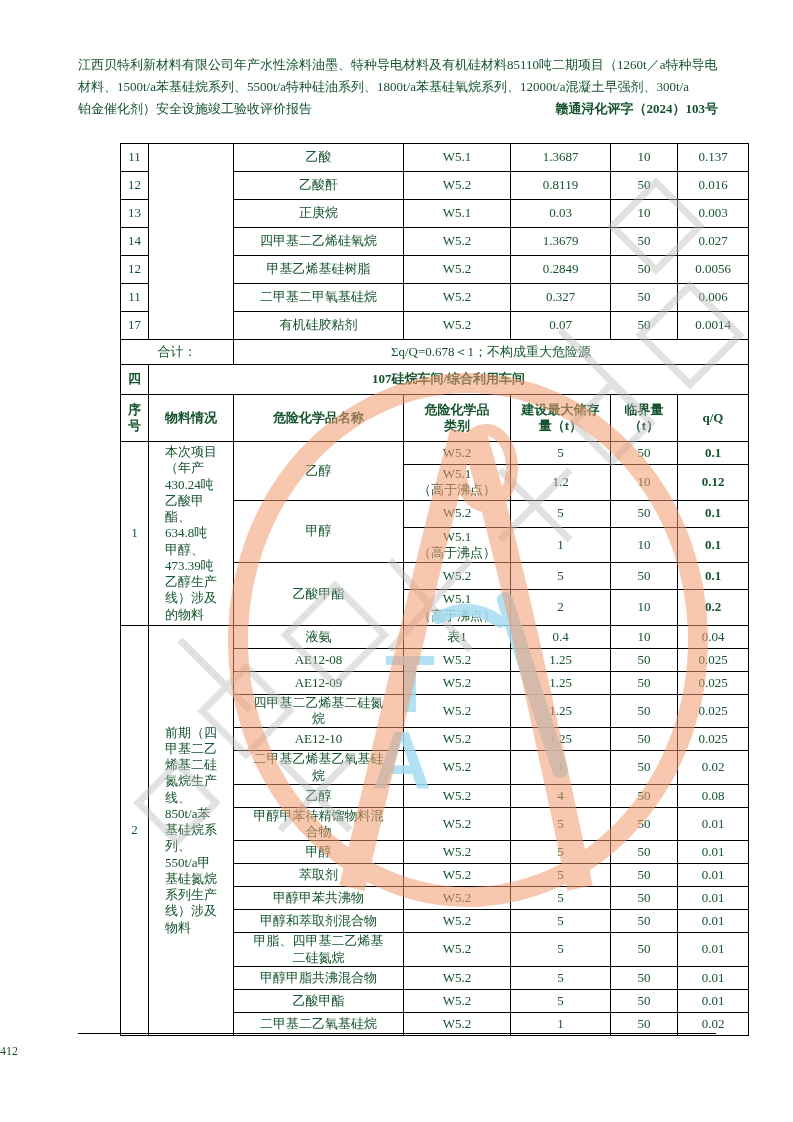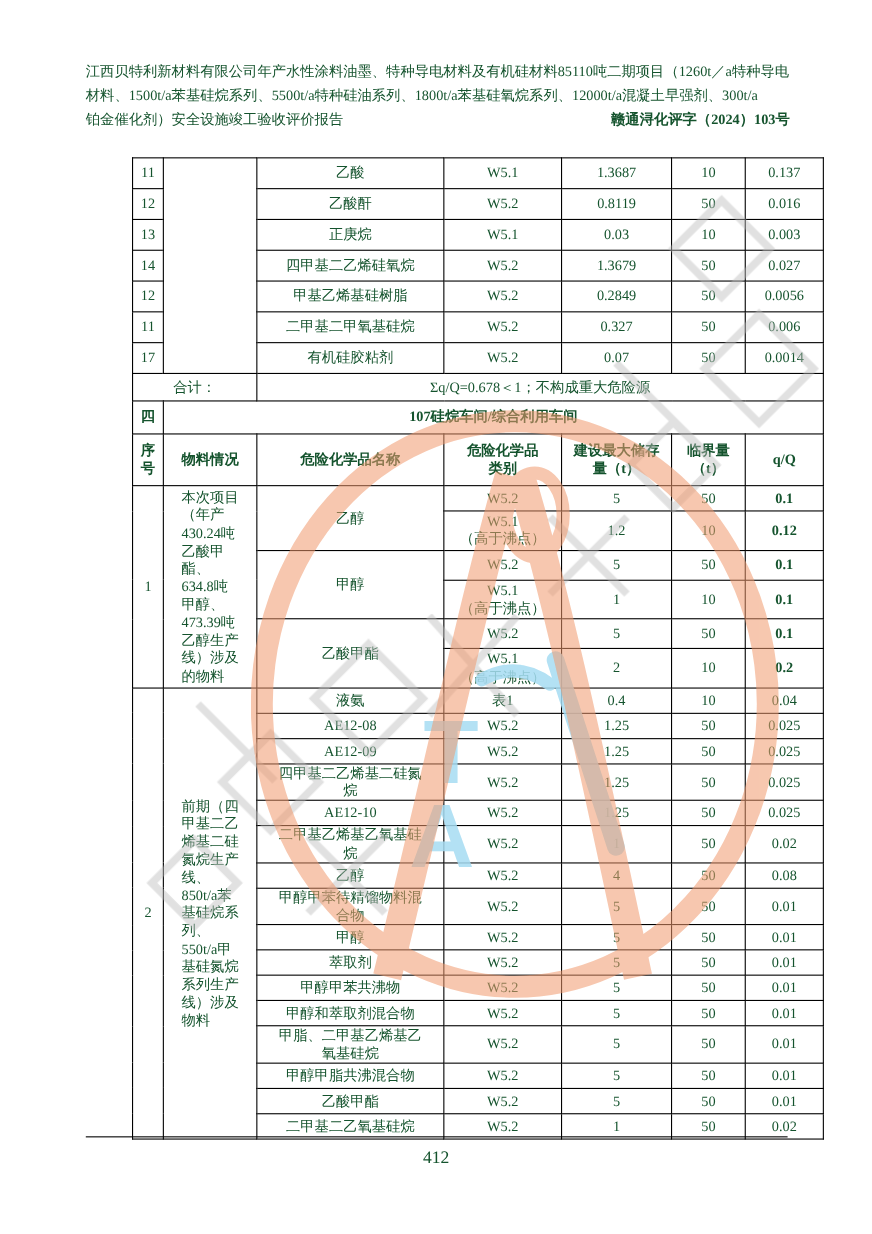--- a/index.html
+++ b/index.html
@@ -18,21 +18,21 @@
   #tbl td.b{font-weight:bold;}
   #tbl tr.t1row td{height:25px;}
   #tbl tr.totrow td{height:22px;}
   #tbl tr.secrow td{height:27px;font-weight:bold;}
   #tbl tr.hdrow th{height:44px;}
   #tbl td.mat{text-align:left;padding:2px 16px;}
   #tbl td.name2{padding:0 16px;}
   #tbl tr.s2 td{height:20px;}
   
   #footline{position:absolute;left:78px;top:1033px;width:638px;border-top:1.5px solid #000;}
-  #pageno{position:absolute;left:0;top:1044px;width:793px;text-align:center;font-size:16px;}
+  #pageno{position:absolute;left:0;top:1044px;width:793px;text-align:left;font-size:12px;}
   
   #wm{position:absolute;left:0;top:0;width:793px;height:1122px;pointer-events:none;z-index:5;}
 </style>
 </head>
 <body>
 
 <div id="page">
 
   <div id="hdr">
     <div>江西贝特利新材料有限公司年产水性涂料油墨、特种导电材料及有机硅材料85110吨二期项目（1260t／a特种导电</div>
@@ -256,21 +256,21 @@
           <td>0.01</td>
         </tr>
         <tr class="s2">
           <td class="name2" rowspan="1">甲醇和萃取剂混合物</td>
           <td>W5.2</td>
           <td>5</td>
           <td>50</td>
           <td>0.01</td>
         </tr>
         <tr class="s2">
-          <td class="name2" rowspan="1">甲脂、二甲基乙烯基乙氧基硅烷</td>
+          <td class="name2" rowspan="1">甲脂、四甲基二乙烯基二硅氮烷</td>
           <td>W5.2</td>
           <td>5</td>
           <td>50</td>
           <td>0.01</td>
         </tr>
         <tr class="s2">
           <td class="name2" rowspan="1">甲醇甲脂共沸混合物</td>
           <td>W5.2</td>
           <td>5</td>
           <td>50</td>

